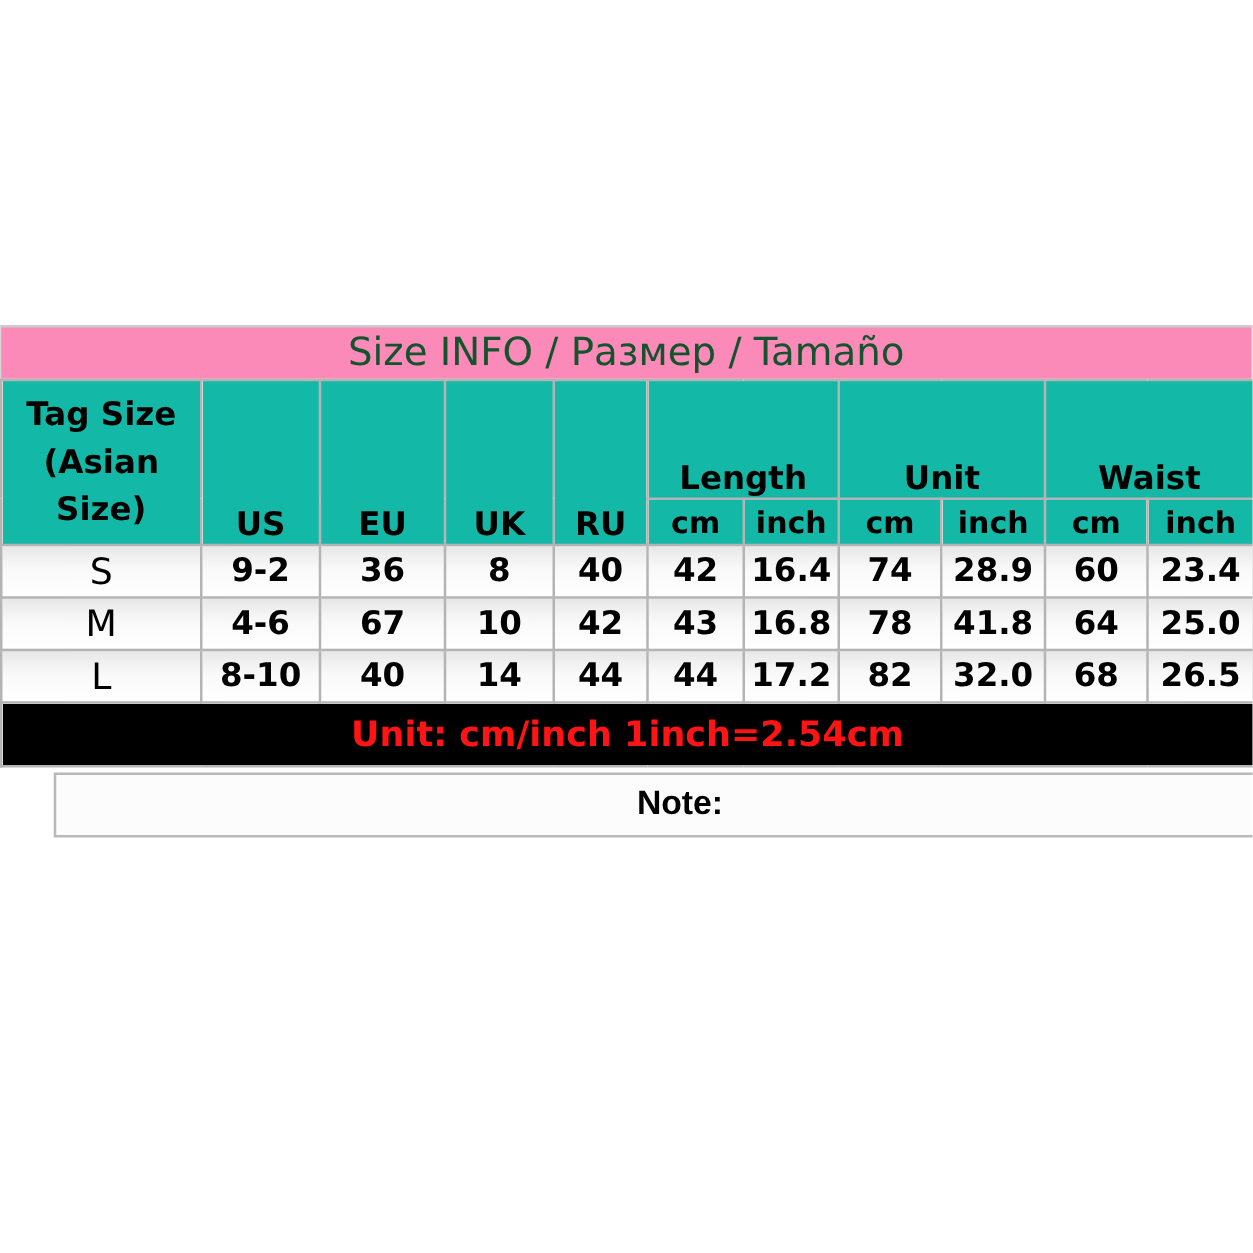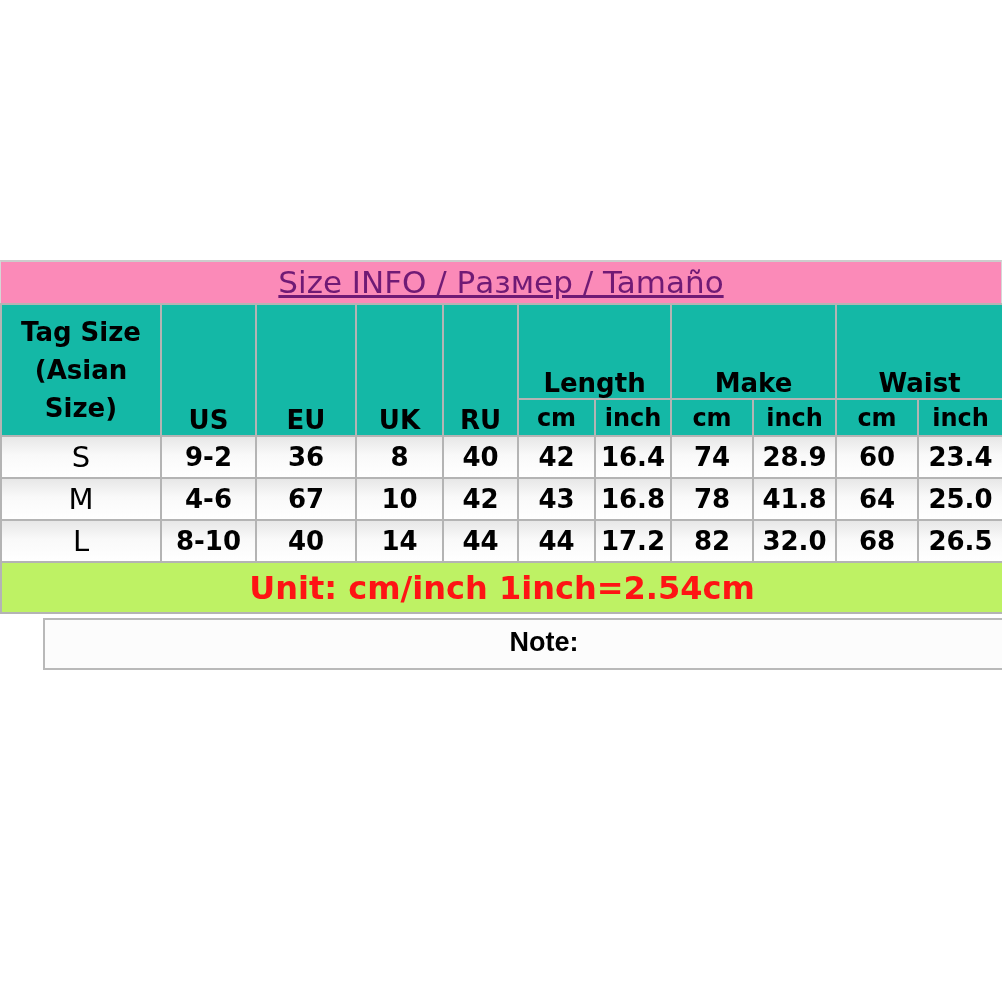--- a/index.html
+++ b/index.html
@@ -24,22 +24,21 @@
     box-sizing: border-box;
     width: 1002px;
     height: 43px;
     background: #fb8ab8;
     border-top: 2px solid #cccccc;
     border-left: 1px solid #d6d6d6;
     border-right: 1px solid #d6d6d6;
     text-align: center;
     line-height: 41px;
     font-size: 31px;
-    color: #701a75;
-    text-decoration: underline;
+    color: #14532d;
   }
   table.size-table {
     width: 1002px;
     border-collapse: collapse;
     table-layout: fixed;
   }
   table.size-table td {
     border: 2px solid #b4b4b4;
     text-align: center;
     overflow: hidden;
@@ -80,24 +79,24 @@
     font-size: 26px;
     vertical-align: middle;
   }
   tr.data-row td.size-cell {
     font-weight: normal;
     font-size: 29px;
   }
   
   tr.unit-row td {
     height: 49px;
-    background: #bef264;
+    background: #000000;
     color: #fe1414;
     font-weight: bold;
-    font-size: 32px;
+    font-size: 28px;
     vertical-align: middle;
   }
   
   .note-box {
     box-sizing: border-box;
     margin-top: 4px;
     width: 1002px;
     border: 2px solid #b9b9b9;
     background: #fcfcfc;
     text-align: center;
@@ -142,21 +141,21 @@
     </colgroup>
 
     <tbody>
         <tr class="hdr">
       <td rowspan="2" class="corner-cell">Tag Size (Asian Size)</td>
       <td rowspan="2" class="simple-col">US</td>
       <td rowspan="2" class="simple-col">EU</td>
       <td rowspan="2" class="simple-col">UK</td>
       <td rowspan="2" class="simple-col">RU</td>
       <td colspan="2" class="group-label">Length</td>
-      <td colspan="2" class="group-label">Make</td>
+      <td colspan="2" class="group-label">Unit</td>
       <td colspan="2" class="group-label">Waist</td>
     </tr>
     <tr class="hdr sub-hdr">
       <td>cm</td>
       <td>inch</td>
       <td>cm</td>
       <td>inch</td>
       <td>cm</td>
       <td>inch</td>
     </tr>

